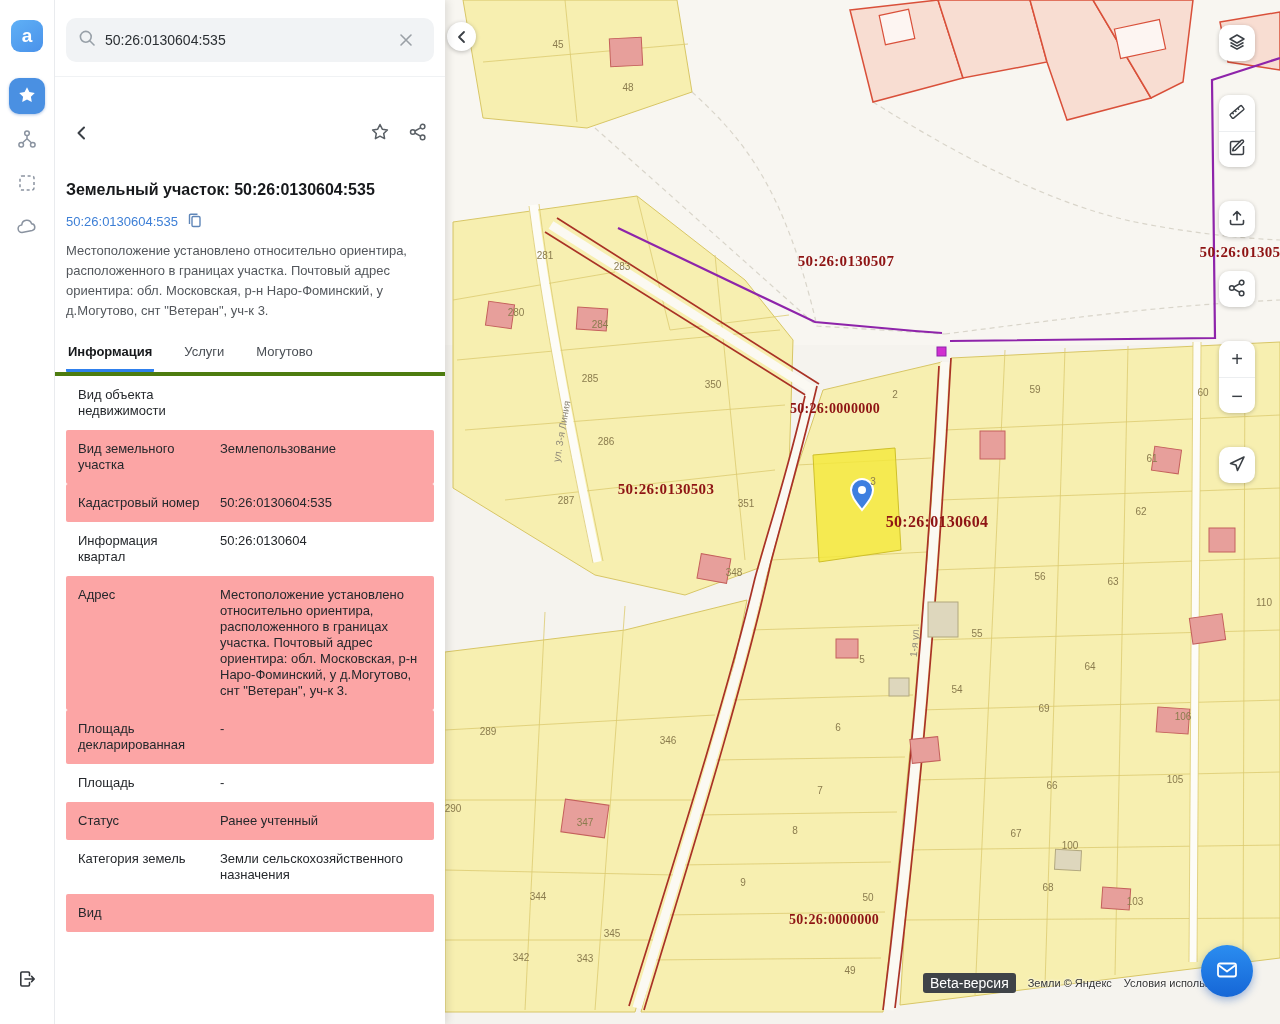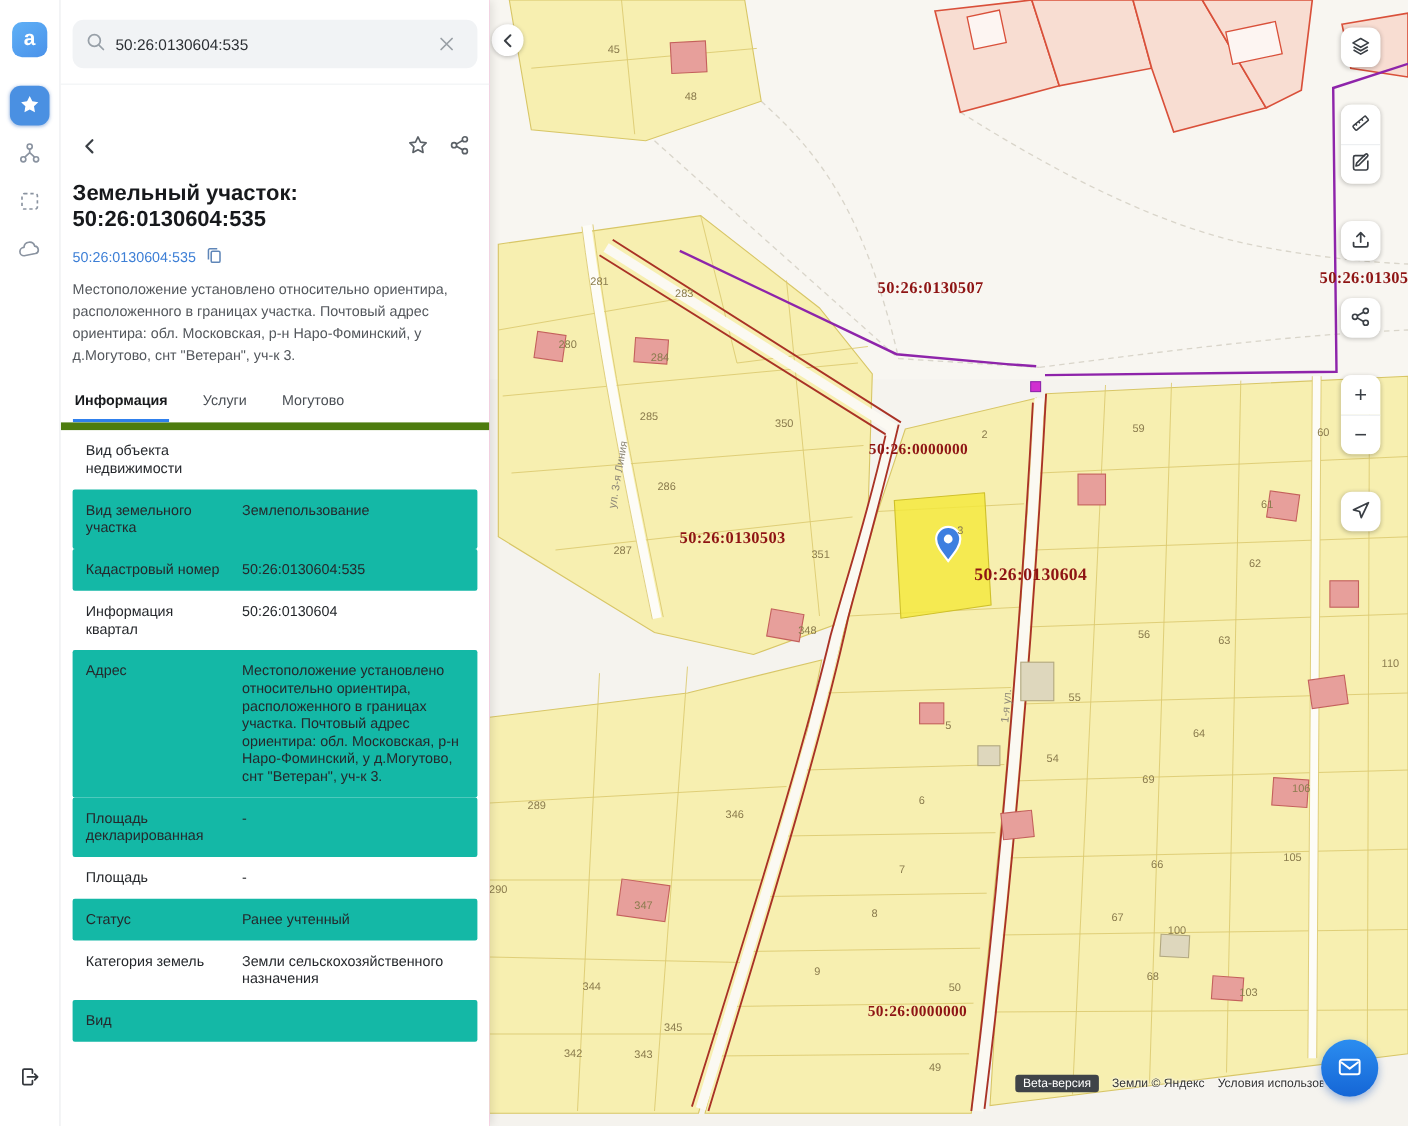--- a/index.html
+++ b/index.html
@@ -16,51 +16,51 @@
 
   
   .panel { width:390px; background:#fff; position:relative; z-index:5; box-shadow:3px 0 8px rgba(0,0,0,.10); display:flex; flex-direction:column; overflow:hidden;gap:28px; }
   .search-wrap { padding:18px 11px 14px; border-bottom:1px solid #f0f2f4; }
   .search-bar { height:44px; background:#f1f3f5; border-radius:10px; display:flex; align-items:center; padding:0 12px; gap:9px; }
   .search-bar input { flex:1; border:none; background:transparent; outline:none; font-size:14px; color:#2b2f33; font-family:"Liberation Sans", sans-serif; }
   .icon-btn { border:none; background:transparent; cursor:pointer; display:flex; align-items:center; justify-content:center; width:32px; height:32px; border-radius:8px; }
   .panel-scroll { flex:1; overflow:hidden; }
   .obj-header { display:flex; align-items:center; margin:12px 11px 0; }
   .header-actions { margin-left:auto; display:flex; gap:6px; }
-  h1.obj-title { font-size:20px; font-weight:bold; color:#17191c; margin:16px 11px 0; }
+  h1.obj-title { font-size:16px; font-weight:bold; color:#17191c; margin:32px 11px 0; }
   .cad-link-row { display:flex; align-items:center; gap:6px; margin:12px 11px 0; }
   .cad-link { font-size:13px; color:#3d7fd6; text-decoration:none; cursor:pointer; }
   .desc { font-size:13px; line-height:20px; color:#53575c; margin:10px 11px 0; }
-  .tabs { display:flex; gap:28px; padding:0 11px; margin-top:14px; border-bottom:7px solid #4d7c0f; }
+  .tabs { display:flex; gap:28px; padding:0 11px; margin-top:14px; border-bottom:4px solid #4d7c0f; }
   .tab { border:none; background:transparent; font-size:13px; color:#4a4f55; padding:9px 2px 10px; cursor:pointer; border-bottom:3px solid transparent; font-family:"Liberation Sans", sans-serif; }
   .tab.active { color:#17191c; font-weight:bold; border-bottom-color:#2f80ed; border-radius:1px; }
   .info-table { padding:0 11px; }
   .info-row { display:flex; gap:12px; padding:11px 12px; font-size:13px; line-height:16px; color:#25282c; border-radius:2px; }
-  .info-row.alt { background:#14b8a6; }
+  .info-row.alt { background:#fca5a5; }
   .info-label { width:130px; flex-shrink:0; }
   .info-value { flex:1; }
 
   
-  .map { flex:1; position:relative; background:#ec4899; overflow:hidden; }
+  .map { flex:1; position:relative; background:#7dd3fc; overflow:hidden; }
   .map svg.base { position:absolute; left:0; top:0; }
   .parcel-num { font:10px "Liberation Sans", sans-serif; fill:#8b7c4e; text-anchor:middle; }
   .quarter-label { font-family:"Liberation Serif", serif; font-weight:bold; fill:#8e1414; text-anchor:middle; letter-spacing:.3px; }
   .street-label { font:10px "Liberation Sans", sans-serif; fill:#8d8778; text-anchor:middle; }
 
   .map-back { position:absolute; left:2px; top:22px; width:29px; height:29px; border-radius:50%; background:#fff; border:none; box-shadow:0 1px 4px rgba(0,0,0,.25); cursor:pointer; display:flex; align-items:center; justify-content:center; }
 
   .map-tools { position:absolute; right:25px; top:25px; display:flex; flex-direction:column; }
   .tool-btn { width:36px; height:36px; background:#fff; border:none; display:flex; align-items:center; justify-content:center; cursor:pointer; }
   .tool-single { border-radius:10px; box-shadow:0 1px 4px rgba(0,0,0,.22); margin-bottom:34px; }
   .tool-group { border-radius:10px; box-shadow:0 1px 4px rgba(0,0,0,.22); overflow:hidden; margin-bottom:34px; display:flex; flex-direction:column; }
   .tool-group .tool-btn + .tool-btn { border-top:1px solid #eceef0; }
   .zoom-txt { font-size:20px; color:#3a3f45; line-height:1; }
 
   .attribution { position:absolute; left:478px; bottom:31px; display:flex; align-items:center; gap:12px; font-size:11px; color:#333; text-shadow:0 0 3px #fff,0 0 2px #fff; white-space:nowrap; }
-  .beta-badge { background:#3f4348; color:#fff; padding:2px 7px; border-radius:3px; font-size:11px; text-shadow:none; }
+  .beta-badge { background:#3f4348; color:#fff; padding:2px 7px; border-radius:3px; font-size:14px; text-shadow:none; }
   .terms { max-width:96px; overflow:hidden; text-overflow:clip; cursor:pointer; }
 
   .chat-btn { position:absolute; right:27px; bottom:27px; width:52px; height:52px; border-radius:50%; border:none; background:linear-gradient(180deg,#2b8df0,#1566d6); box-shadow:0 3px 8px rgba(20,80,180,.4); cursor:pointer; display:flex; align-items:center; justify-content:center; }
 </style>
 </head>
 <body>
 
 <div class="stage">
 
   <nav class="rail">

